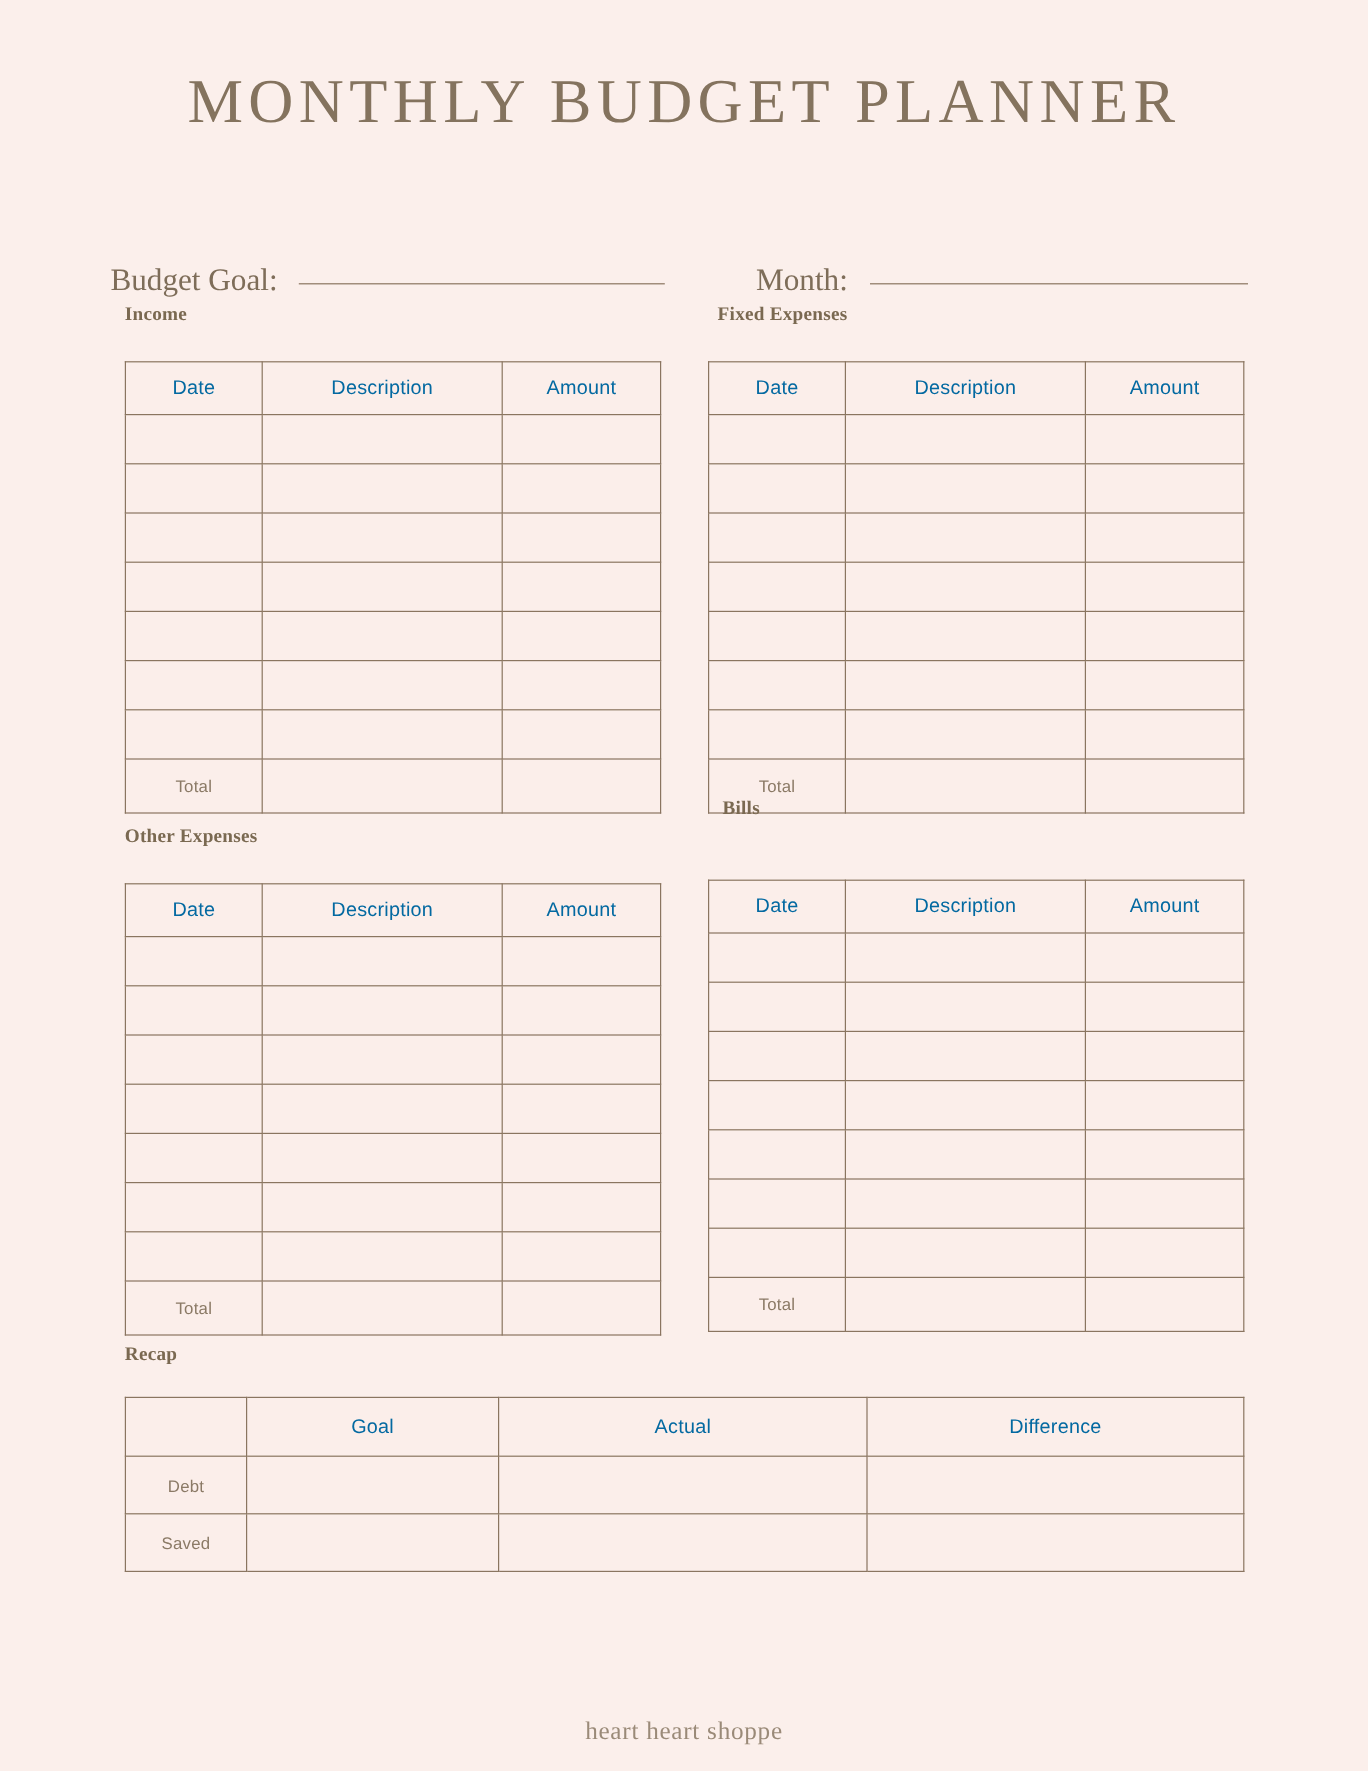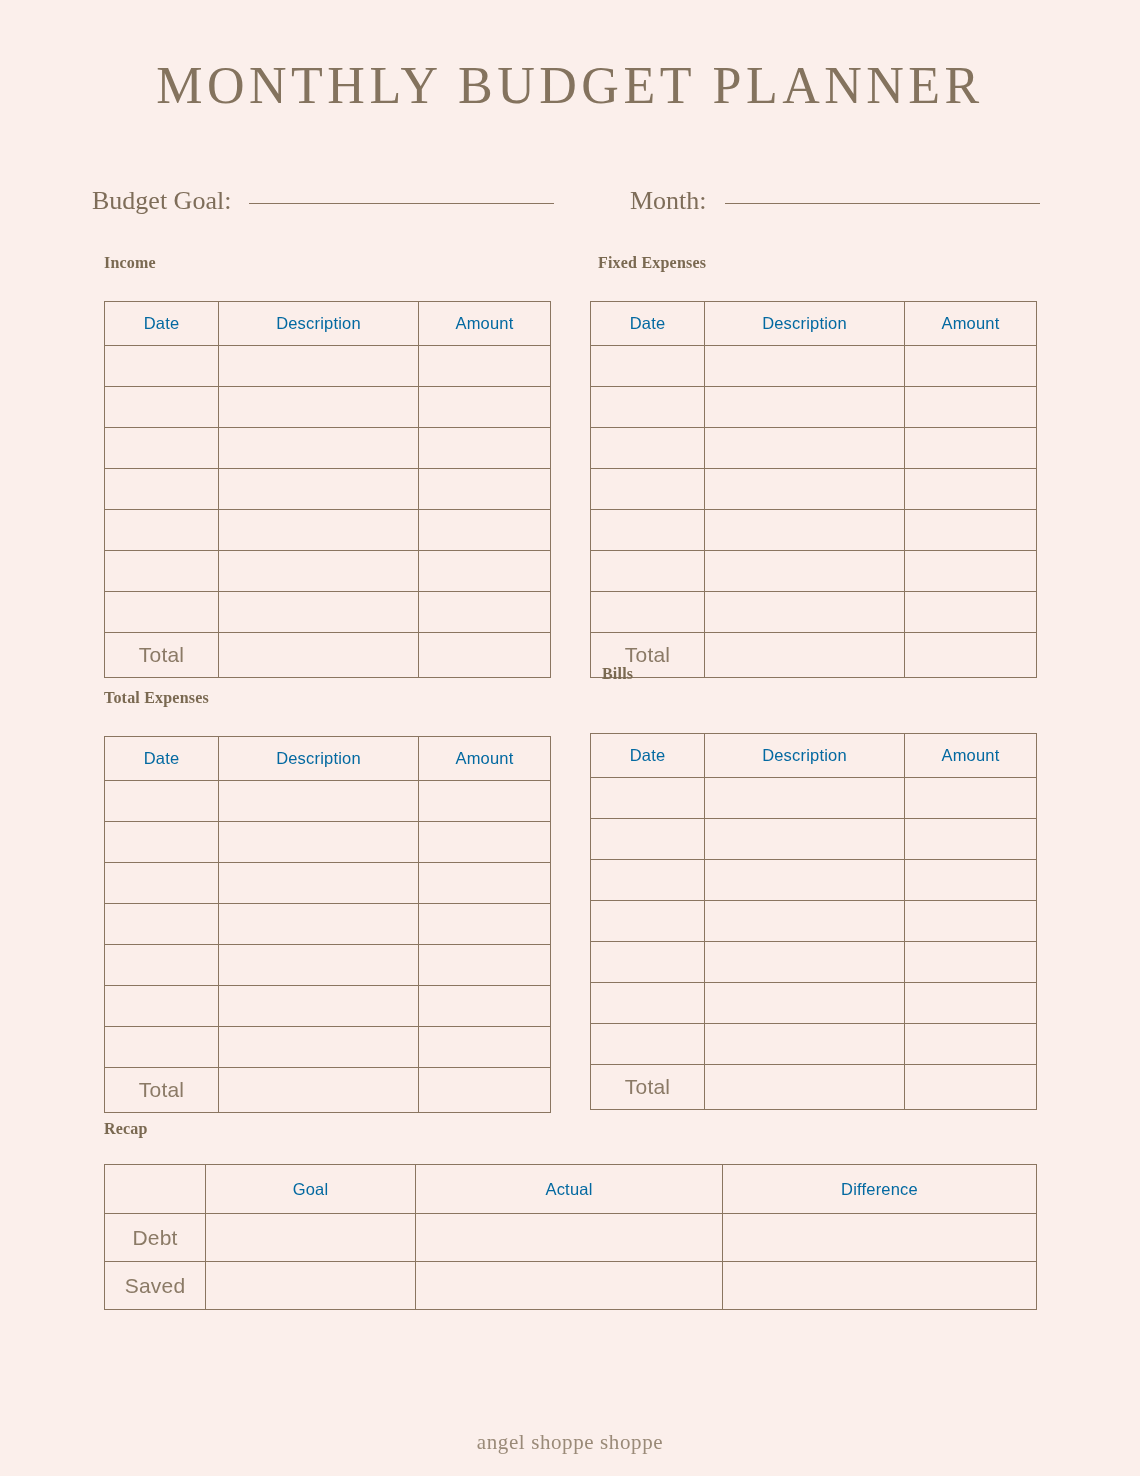--- a/index.html
+++ b/index.html
@@ -28,20 +28,21 @@
     color: #84735E;
     line-height: 1;
     white-space: nowrap;
   }
 
   
   .field-row {
     position: absolute;
     display: flex;
     align-items: baseline;
+    margin-top: 33px;
   }
   .field-row.goal { top: 186px; left: 92px; width: 462px; }
   .field-row.month { top: 186px; left: 630px; width: 410px; }
 
   .field-label {
     font-family: "Liberation Serif", serif;
     font-size: 26px;
     color: #7E6D59;
     white-space: nowrap;
   }
@@ -91,21 +92,21 @@
     text-align: center;
     height: 43px;
     letter-spacing: 0.2px;
   }
   .budget-table td {
     height: 40px;
   }
   .budget-table td.total-label,
   .budget-table td.row-label {
     font-family: "Liberation Sans", sans-serif;
-    font-size: 21px;
+    font-size: 14px;
     color: #8B7A66;
     text-align: center;
     vertical-align: middle;
     letter-spacing: 0.2px;
   }
   .budget-table td.total-label { height: 44px; }
 
   
   .t-income { top: 301px;  left: 104px; width: 446px; }
   .t-fixed  { top: 301px;  left: 590px; width: 446px; }
@@ -264,21 +265,21 @@
       <td></td>
     </tr>
     <tr>
       <td class="total-label">Total</td>
       <td></td>
       <td></td>
     </tr>
   </tbody>
 </table>
 
-<div class="section-heading h-other">Total Expenses</div>
+<div class="section-heading h-other">Other Expenses</div>
 
 <table class="budget-table t-other">
   <colgroup>
     <col class="col-date">
       <col class="col-desc">
       <col class="col-amt">
   </colgroup>
   <thead>
     <tr>
       <th>Date</th>
@@ -415,13 +416,13 @@
     </tr>
     <tr>
       <td class="row-label">Saved</td>
       <td></td>
       <td></td>
       <td></td>
     </tr>
   </tbody>
 </table>
 
-<div class="footer-brand">angel shoppe shoppe</div>
+<div class="footer-brand">heart heart shoppe</div>
 
 </body></html>

